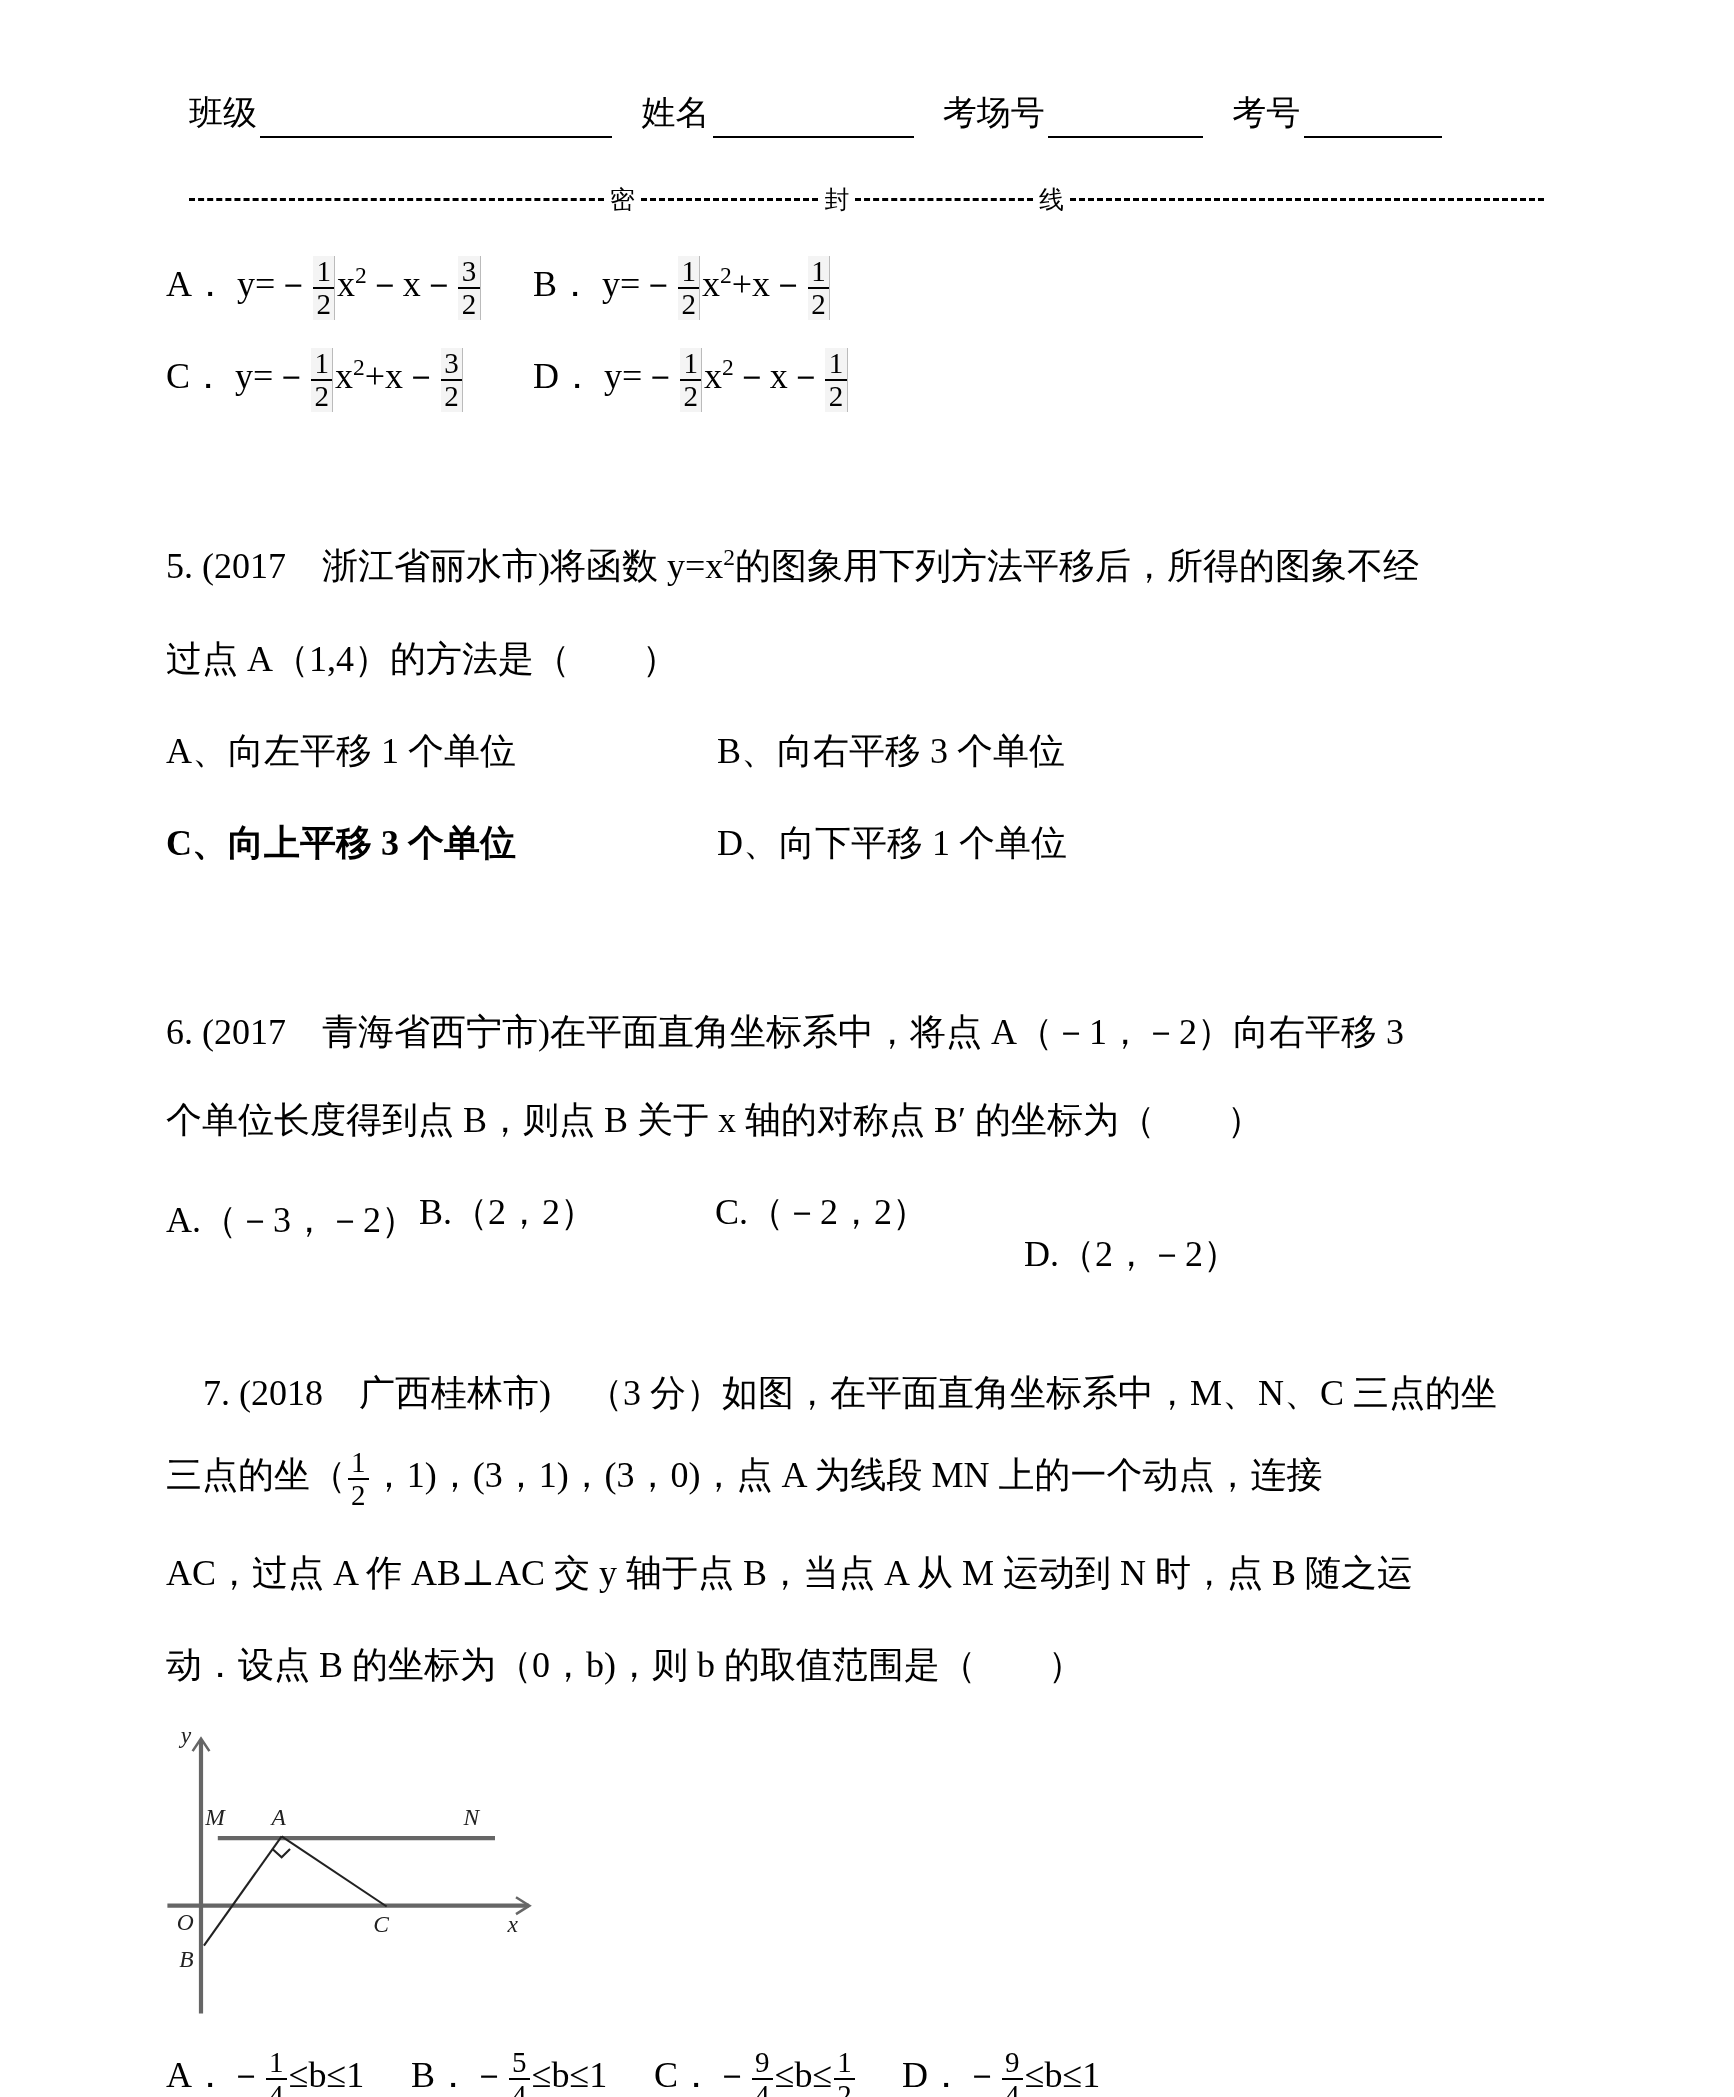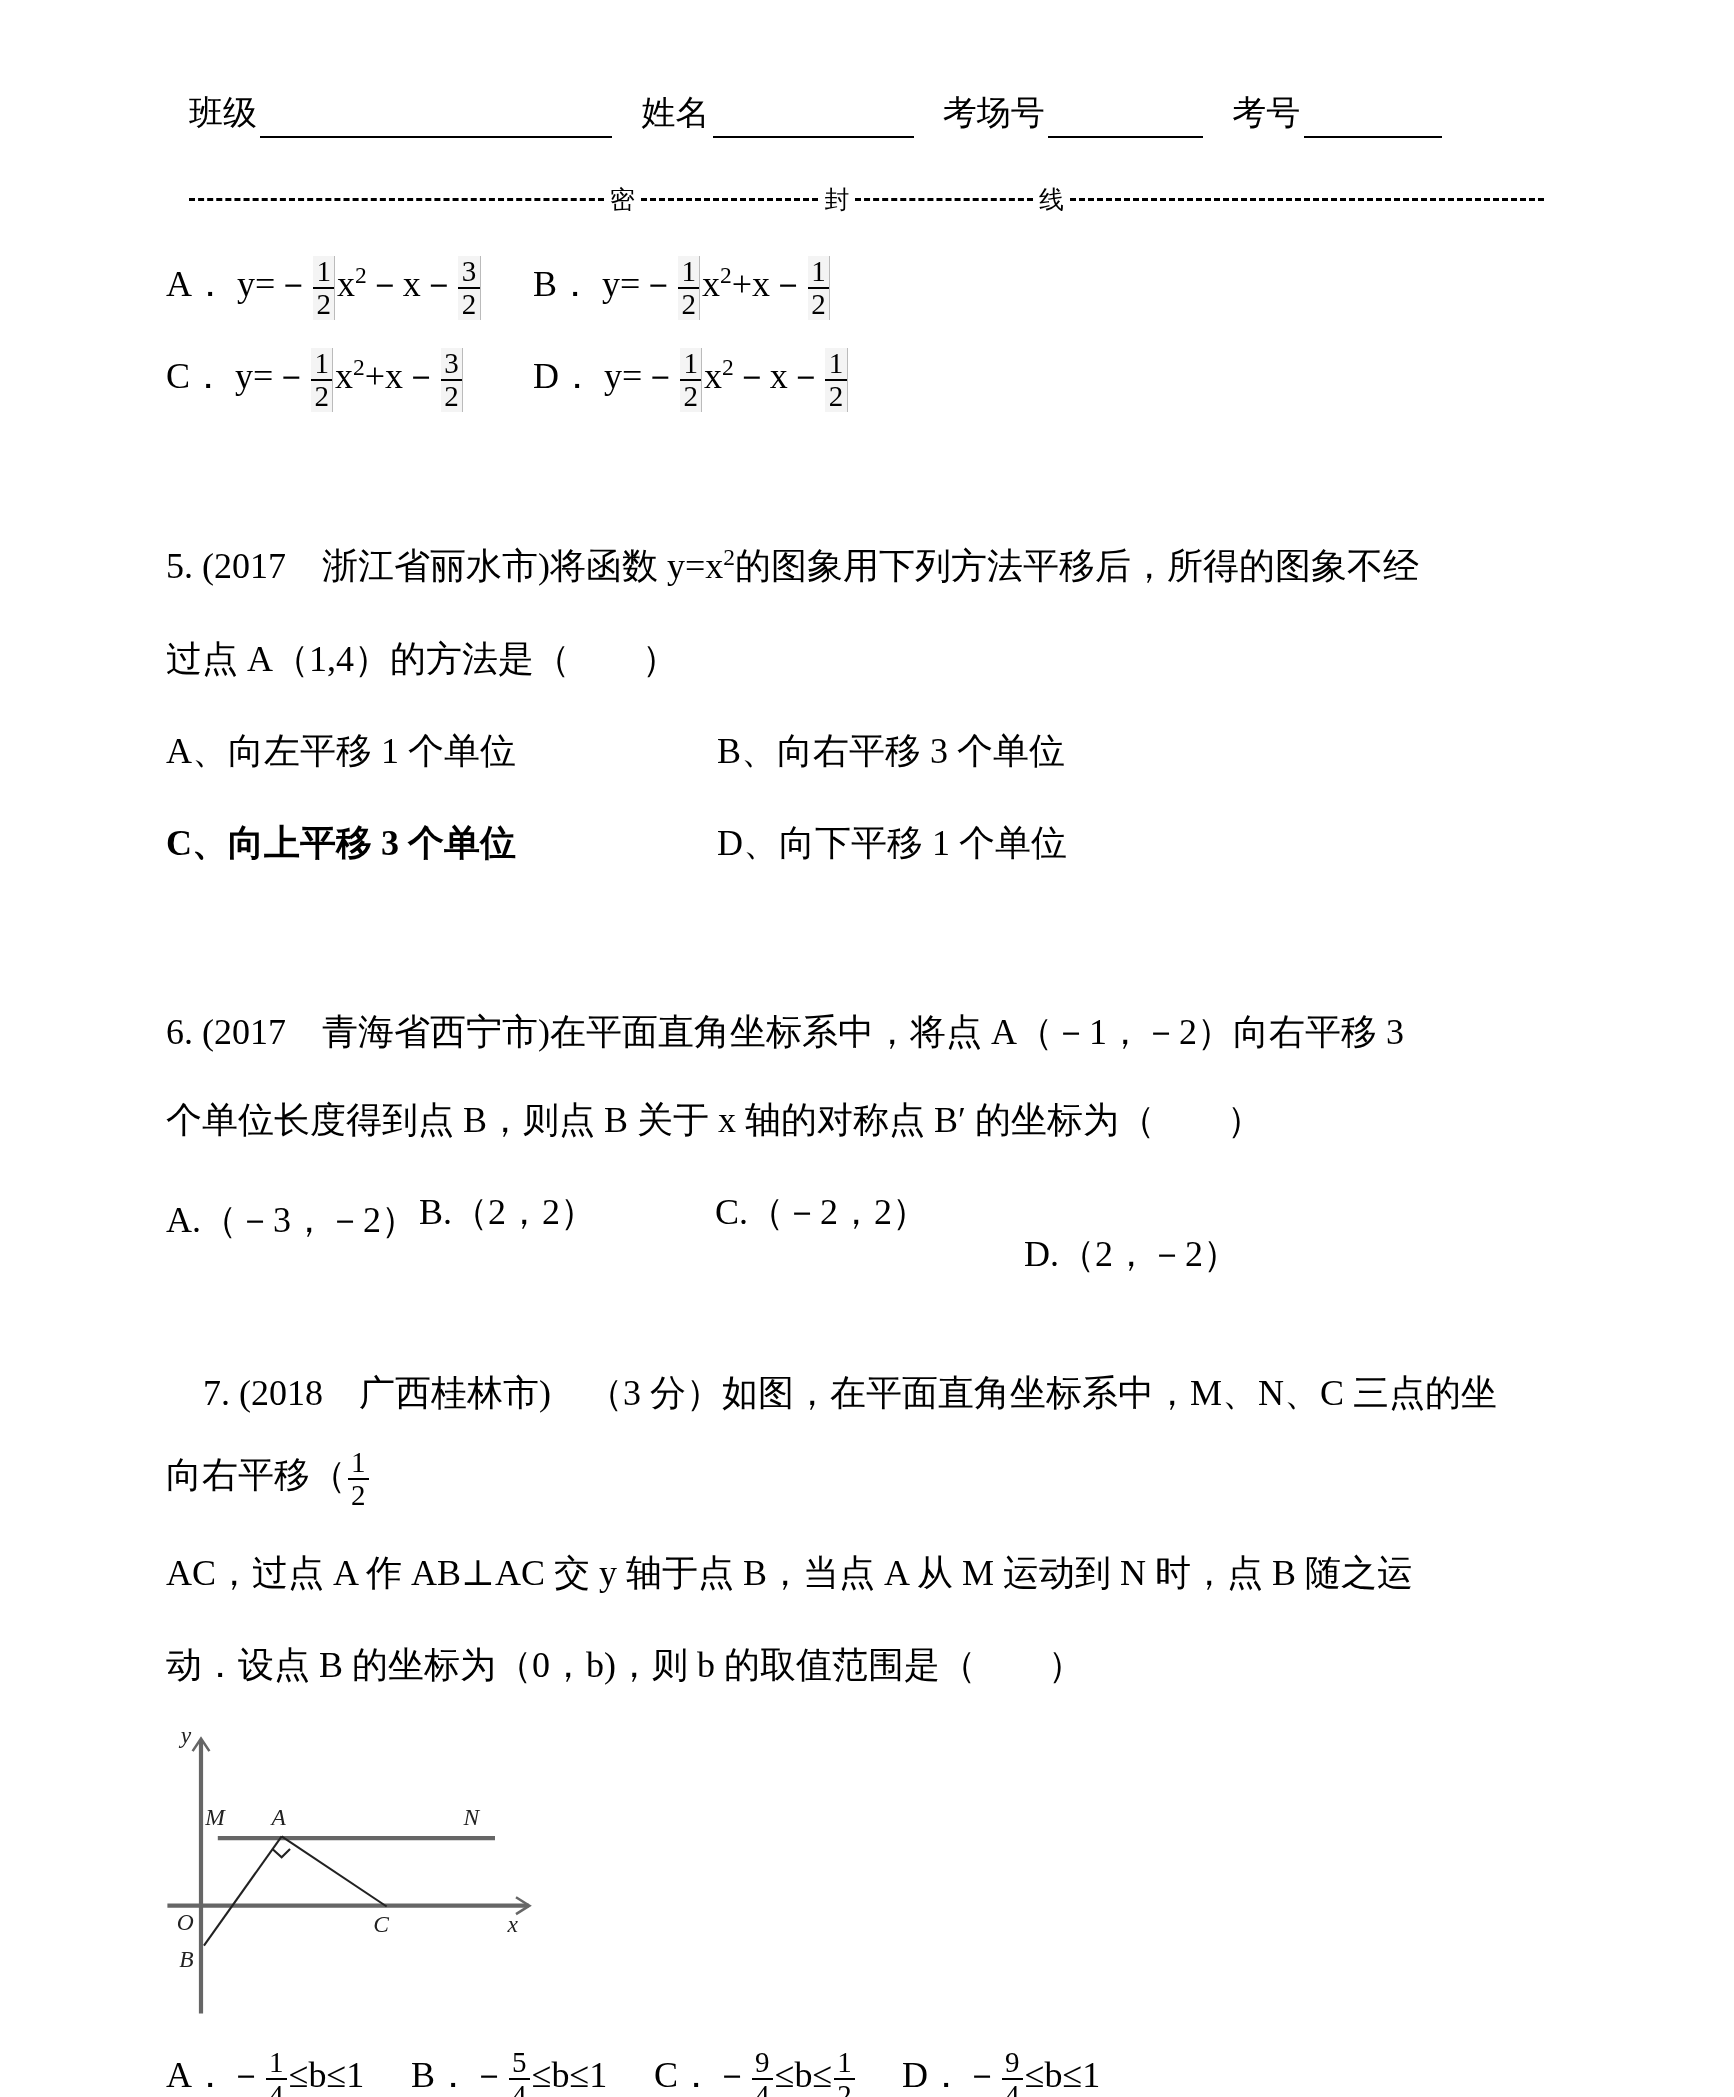--- a/index.html
+++ b/index.html
@@ -104,24 +104,24 @@
 
 <div class="abs txt" style="top:1011px;left:166px;">6. (2017　青海省西宁市)在平面直角坐标系中，将点 A（－1，－2）向右平移 3</div>
 <div class="abs txt" style="top:1099px;left:166px;text-align:right;">个单位长度得到点 B，则点 B 关于 x 轴的对称点 B′ 的坐标为（　　）</div>
 <div class="abs txt" style="top:1191px;left:166px;margin-top:8px;">A.（－3，－2）</div>
 <div class="abs txt" style="top:1191px;left:419px;">B.（2，2）</div>
 <div class="abs txt" style="top:1191px;left:715px;">C.（－2，2）</div>
 <div class="abs txt" style="top:1233px;left:1024px;text-align:center;">D.（2，－2）</div>
 
 <div class="abs txt" style="top:1372px;left:166px;margin-left:37px;">7. (2018　广西桂林市)　（3 分）如图，在平面直角坐标系中，M、N、C 三点的坐</div>
 <div class="abs txt" style="top:1447px;left:166px;">
-  <span>向右平移（</span><span class="frac">
+  <span>三点的坐（</span><span class="frac">
       <span class="num">1</span>
       <span>2</span>
-    </span>
+    </span><span>，1)，(3，1)，(3，0)，点 A 为线段 MN 上的一个动点，连接</span>
 </div>
 <div class="abs txt" style="top:1552px;left:166px;">AC，过点 A 作 AB⊥AC 交 y 轴于点 B，当点 A 从 M 运动到 N 时，点 B 随之运</div>
 <div class="abs txt" style="top:1644px;left:166px;">动．设点 B 的坐标为（0，b)，则 b 的取值范围是（　　）</div>
 
 <svg class="fig" viewBox="0 0 900 700">
   <g stroke="#666" stroke-width="10" fill="none">
     <line x1="100" y1="680" x2="100" y2="30"></line>
     <polyline points="80,55 100,25 120,55" stroke-width="6"></polyline>
     <line x1="20" y1="423" x2="880" y2="423"></line>
     <polyline points="850,403 882,423 850,443" stroke-width="6"></polyline>

